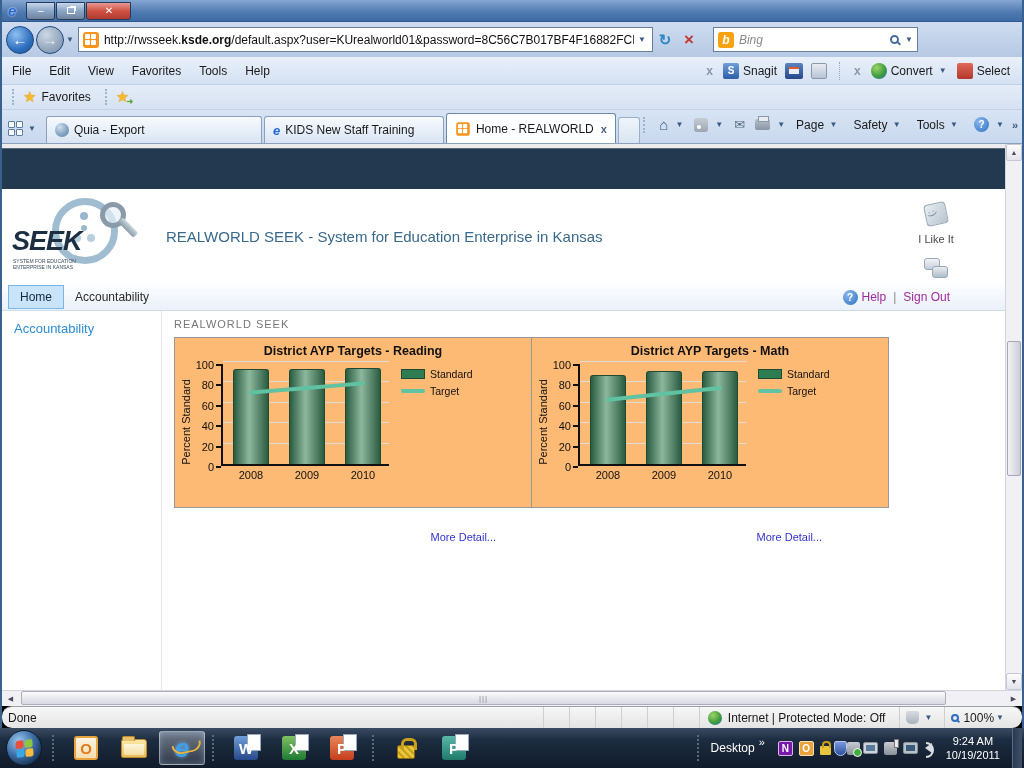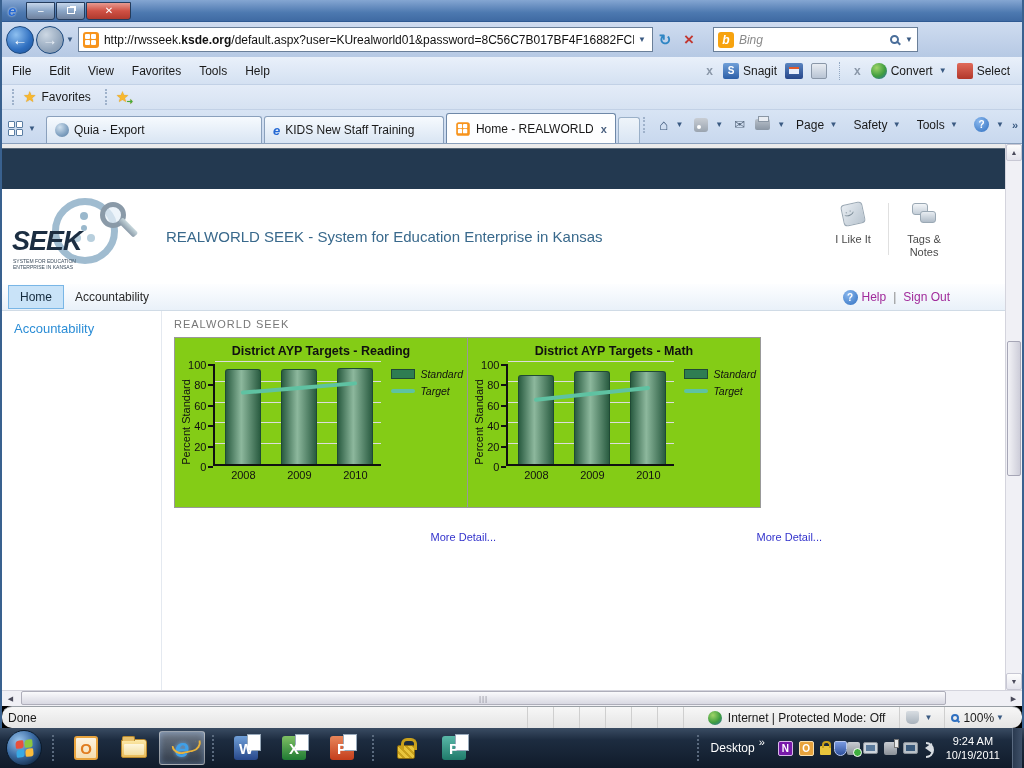--- a/index.html
+++ b/index.html
@@ -97,21 +97,21 @@
   .navy-band { height:41px; background:#233950; border-top:1px solid #5a6a7a; }
   .site-header { height:95px; background:#fff; display:flex; align-items:center; position:relative; }
   .seek-logo { width:150px; height:86px; position:relative; margin-left:6px; }
   .logo-circle { position:absolute; left:44px; top:4px; width:66px; height:66px; border-radius:50%; border:7px solid #8fb0c8; opacity:.85; }
   .logo-person { position:absolute; left:72px; top:18px; width:8px; height:8px; border-radius:50%; background:#9ab8cc; box-shadow:0 12px 0 -1px #9ab8cc, -7px 22px 0 0 #b8cfdd, 7px 22px 0 0 #b8cfdd; }
   .logo-mag { position:absolute; left:92px; top:8px; width:26px; height:26px; border:5px solid #8a9aa8; border-radius:50%; background:rgba(230,240,248,.7); }
   .logo-mag::after { content:""; position:absolute; width:22px; height:7px; background:linear-gradient(#c8d8dd,#8a9aa8); transform:rotate(45deg); right:-18px; bottom:-8px; border-radius:2px; }
   .logo-word { position:absolute; left:4px; top:32px; font-size:27px; font-weight:bold; font-style:italic; color:#1c2e42; letter-spacing:-1px; }
   .logo-caption { position:absolute; left:5px; top:64px; font-size:5px; color:#3a4a5a; line-height:6px; }
   .site-title { font-size:15px; color:#39698C; margin-left:8px; }
-  .social-btns { position:absolute; right:52px; top:10px; display:flex; }
+  .social-btns { position:absolute; right:40px; top:10px; display:flex;flex-direction:column; }
   .social-btn { width:58px; display:flex; flex-direction:column; align-items:center; color:#4a4a4a; font-size:11px; text-align:center; line-height:13px; }
   .social-sep { width:1px; background:#e0e0e0; margin:4px 6px; }
   .tag-ic { width:22px; height:22px; background:linear-gradient(135deg,#e8edf2,#b8c4cf); border:1px solid #9aa8b4; border-radius:4px; transform:rotate(-12deg); margin:4px 0 8px; position:relative; }
   .tag-ic::after { content:":)"; position:absolute; left:4px; top:2px; color:#7a8a96; font-size:10px; transform:rotate(78deg); display:block; }
   .bubbles-ic { width:24px; height:22px; position:relative; margin:4px 0 8px; }
   .bubbles-ic i { position:absolute; width:16px; height:12px; background:linear-gradient(#f2f5f8,#c4ced8); border:1px solid #9aa8b4; border-radius:3px; }
   .bubbles-ic i:first-child { left:0; top:0; }
   .bubbles-ic i:last-child { right:0; bottom:2px; background:linear-gradient(#e8edf2,#b0bcc8); }
 
   
@@ -125,38 +125,38 @@
 
   
   .page-body { display:flex; height:380px; }
   .sidebar { width:160px; border-right:1px solid #e4e9f0; padding:10px 0 0 12px; }
   .sidebar-link { color:#2b8dd6; font-size:13px; }
   .main { flex:1; padding:7px 0 0 12px; position:relative; }
   .breadcrumb { font-size:11px; color:#777; letter-spacing:1px; }
   .district-row { margin-top:9px; font-size:17px; color:#1a1a1a; display:flex; }
   .district-code { min-width:62px; }
   .charts-row { display:flex; margin-top:7px; }
-  .chart-panel { width:294px; height:171px; border:1px solid #999; background:#84cc16; padding:6px 4px 0 4px; }
+  .chart-panel { width:358px; height:171px; border:1px solid #999; background:#fdba74; padding:6px 4px 0 4px; }
   .chart-panel + .chart-panel { margin-left:-1px; }
   .chart-title { text-align:center; font-weight:bold; font-size:12.5px; color:#111; margin-bottom:6px; }
   .chart-body { display:flex; }
   .ylabel { width:14px; position:relative; }
   .ylabel span { position:absolute; left:-38px; top:52px; transform:rotate(-90deg); transform-origin:50% 50%; font-size:11px; color:#111; white-space:nowrap; width:90px; text-align:center; display:block; }
   .ticks { width:28px; position:relative; height:104px; }
   .tick-label { position:absolute; right:7px; font-size:11px; color:#111; }
   .tick-mark { position:absolute; right:0; width:5px; height:2px; background:#111; }
   .plot-col { width:170px; }
   .plot { position:relative; width:168px; height:102px; border-left:2px solid #111; border-bottom:2px solid #111; }
   .gridline { position:absolute; left:0; width:100%; height:1px; background:#dcdcdc; }
   .bar { position:absolute; bottom:0; width:36px; background:linear-gradient(90deg,#2a5c41,#8db89d 45%,#2a5c41); border:1px solid #1f4a35; border-bottom:none; border-radius:3px 3px 0 0; }
   .target-svg { position:absolute; left:0; top:0; width:168px; height:102px; overflow:visible; }
   .xlabels { position:relative; height:16px; margin-top:3px; }
   .xlab { position:absolute; width:40px; text-align:center; font-size:11px; color:#111; }
   .legend { margin-left:10px; padding-top:4px; }
-  .legend-item { display:flex; align-items:center; margin-bottom:5px; font-size:10.5px; color:#111;font-style:italic; }
+  .legend-item { display:flex; align-items:center; margin-bottom:5px; font-size:10.5px; color:#111; }
   .swatch-bar { width:24px; height:10px; background:#2e7d52; border:1px solid #1f4a35; margin-right:5px; }
   .swatch-line { width:24px; height:4px; border-radius:2px; background:#5fc2a2; margin-right:5px; }
   .detail-row { display:flex; width:652px; margin-top:22px; }
   .detail-cell { width:326px; text-align:right; padding-right:4px; }
   .detail-link { color:#3333cc; font-size:11px; }
   .feedback { position:absolute; right:0; top:36px; width:88px; overflow:hidden; font-size:12.5px; color:#3a3a3a; line-height:16px; }
   .feedback-email { color:#2b8dd6; margin-top:16px; white-space:nowrap; }
 
   
   .v-scroll { width:17px; background:#f0f0f5; border-left:1px solid #d4d4dd; display:flex; flex-direction:column; }
@@ -166,21 +166,21 @@
   .h-scroll { height:16px; background:#f0f0f5; border-top:1px solid #d4d4dd; display:flex; align-items:center; }
   .h-btn { width:17px; height:15px; display:flex; align-items:center; justify-content:center; font-size:7px; color:#4a4a5a; }
   .h-track { flex:1; position:relative; height:15px; }
   .h-thumb { position:absolute; left:2px; top:0px; width:925px; height:14px; background:linear-gradient(#fafafc,#d8d8e2); border:1px solid #aeaeba; border-radius:2px; display:flex; align-items:center; justify-content:center; color:#8a8a96; font-size:8px; letter-spacing:1px; }
 
   
   .statusbar { height:22px; background:linear-gradient(#f7f7f7,#e4e4e4); border-top:1px solid #9aa0a6; display:flex; align-items:center; padding:0 6px; font-size:12px; color:#1a1a1a;border-radius:10px; }
   .status-left { flex:1; }
   .status-cells { display:flex; height:100%; }
   .status-cell { width:26px; border-left:1px solid #cfcfcf; height:100%; }
-  .status-zone { display:flex; align-items:center; padding:0 14px 0 24px; border-left:1px solid #cfcfcf; height:100%; }
+  .status-zone { display:flex; align-items:center; padding:0 14px 0 8px; border-left:1px solid #cfcfcf; height:100%; }
   .globe2 { width:14px; height:14px; border-radius:50%; background:radial-gradient(circle at 35% 30%, #9fd468, #3f9d3f 55%, #2c6db0); margin-right:6px; }
   .status-right { display:flex; align-items:center; height:100%; }
   .zone-ic { width:13px; height:13px; background:linear-gradient(#d8dde2,#a8b2bc); border-radius:2px 2px 5px 5px; margin-right:3px; }
   .zoom-cell { display:flex; align-items:center; border-left:1px solid #cfcfcf; height:100%; padding:0 6px; }
   .mag-blue { width:8px; height:8px; border:2px solid #2f6fc0; border-radius:50%; position:relative; margin-right:4px; }
   .mag-blue::after { content:""; position:absolute; width:4px; height:2px; background:#2f6fc0; transform:rotate(45deg); right:-3px; bottom:-2px; }
 
   
   .taskbar { height:40px; background:linear-gradient(#3a4c63,#1d2c40 30%,#101b2a); display:flex; align-items:center; padding:0 2px; }
   .start-orb { width:36px; height:36px; border-radius:50%; background:radial-gradient(circle at 35% 30%, #9cc7ee, #3d6ea6 45%, #16304f 80%); border:1px solid #0a1a2c; display:flex; align-items:center; justify-content:center; margin:0 4px; }

